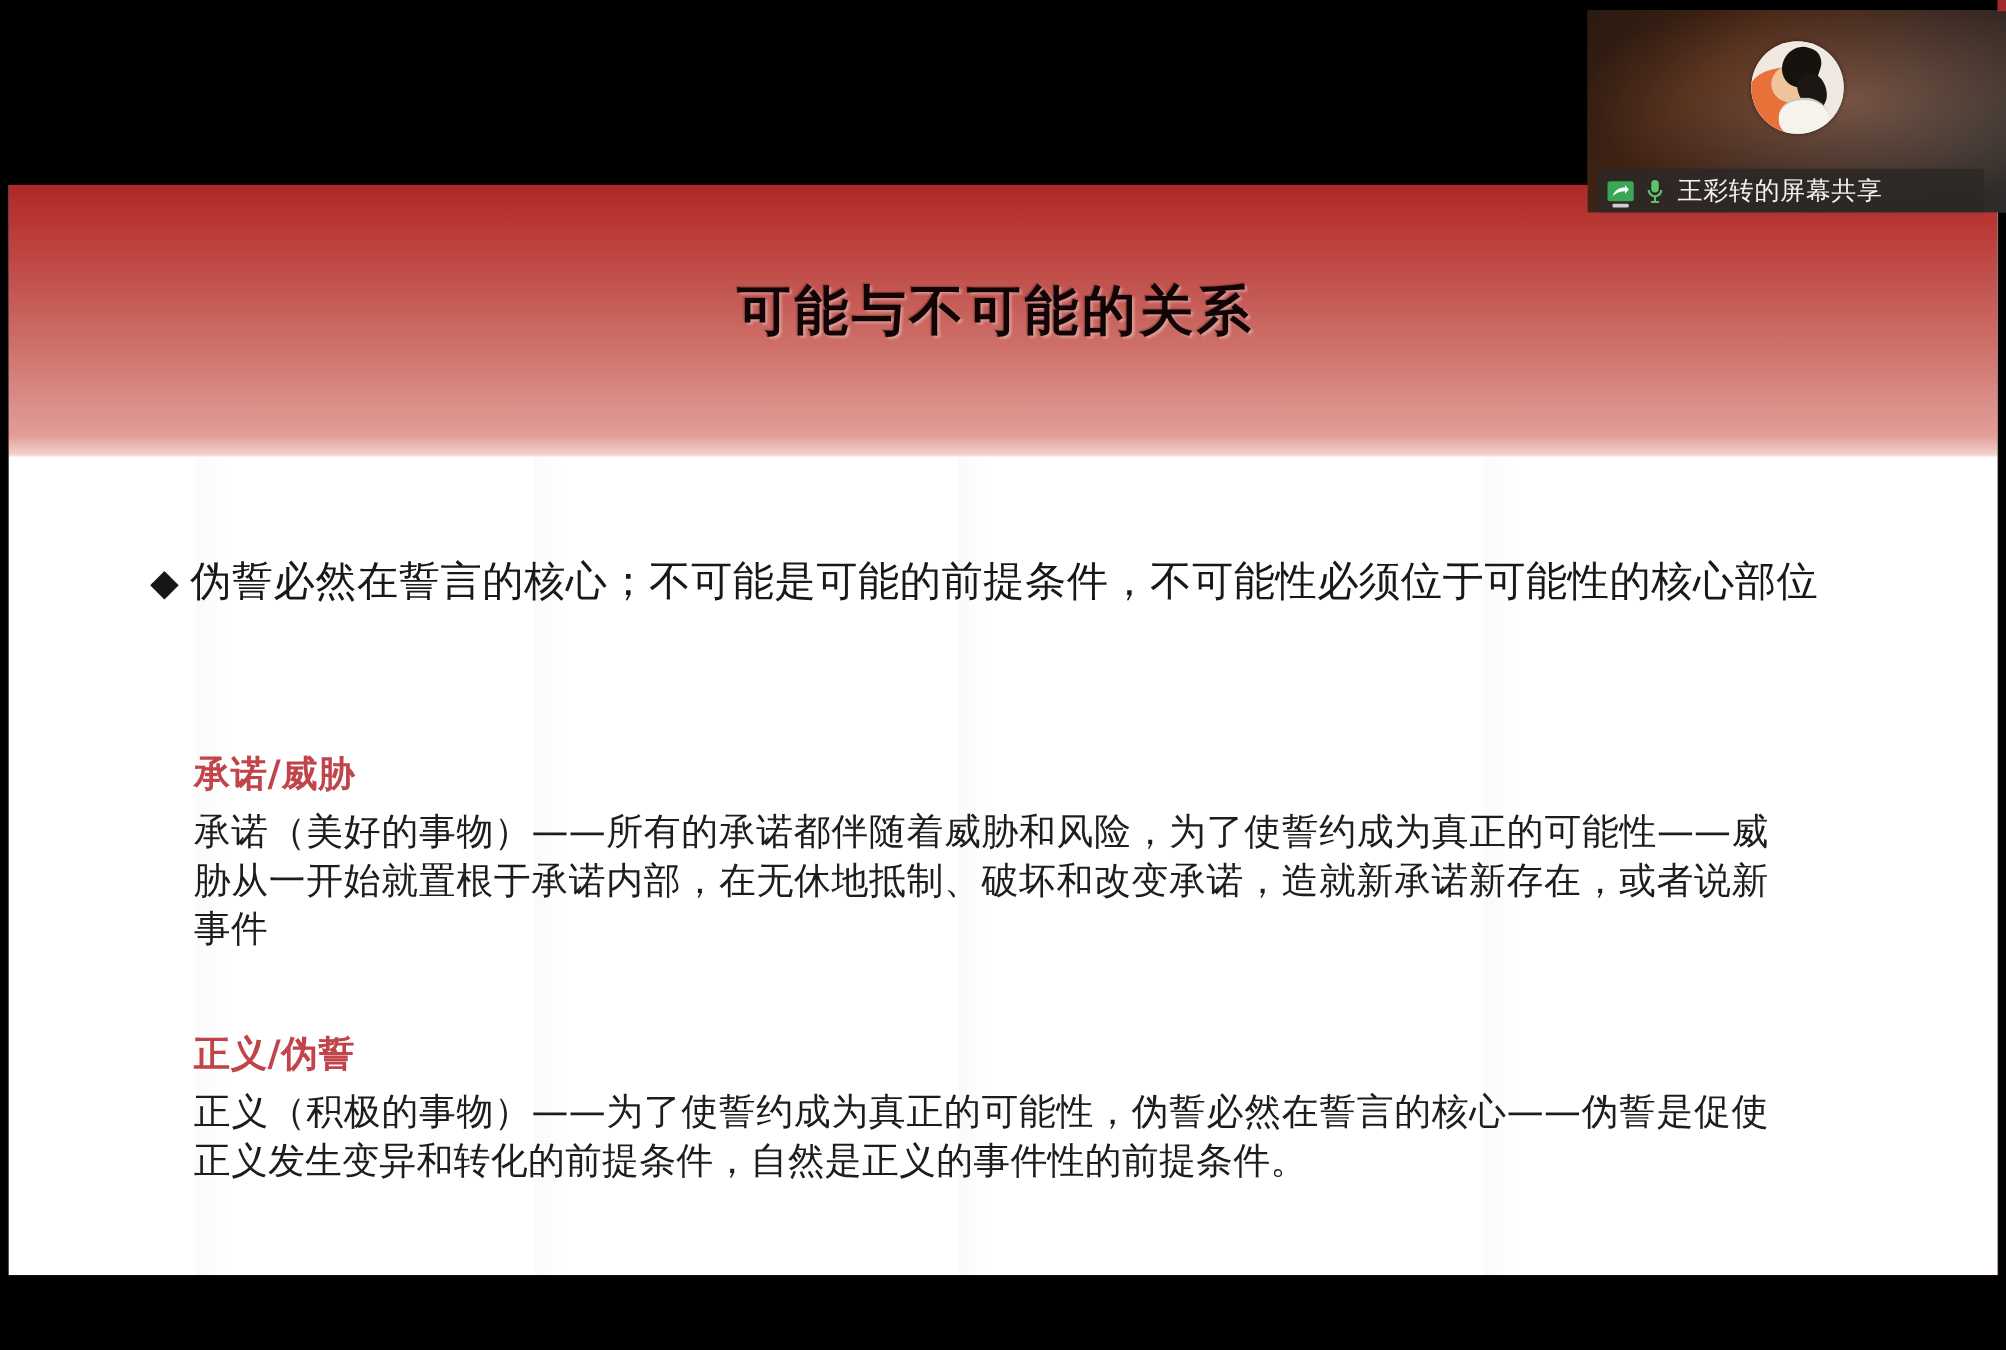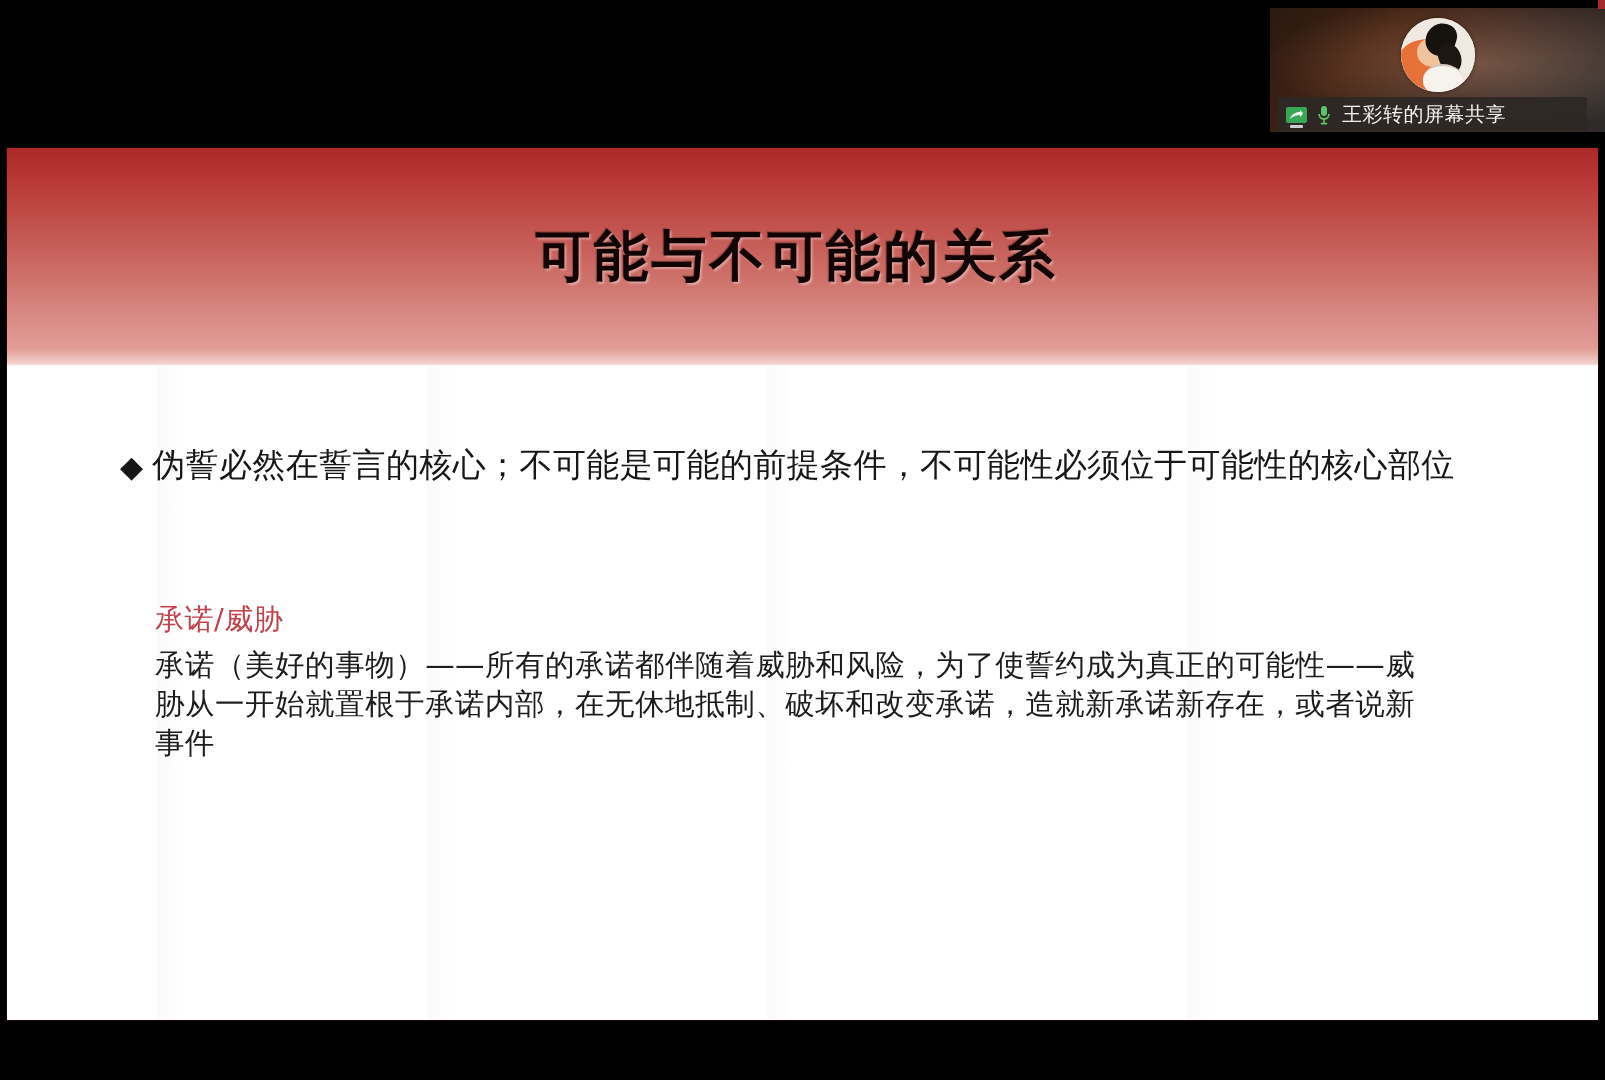--- a/index.html
+++ b/index.html
@@ -48,21 +48,21 @@
   }
 
   #slide-title {
     position: absolute;
     left: 0;
     right: 12px;
     top: 72px;
     text-align: center;
     font-family: "DejaVu Serif", "Liberation Serif", serif;
     font-weight: bold;
-    font-size: 55px;
+    font-size: 43px;
     letter-spacing: 3px;
     color: #120404;
     text-shadow: 2px 2px 2px rgba(255,255,255,0.35),
                 -1px -1px 1px rgba(0,0,0,0.25);
     white-space: nowrap;
   }
 
   
   #slide-body {
     position: relative;
@@ -103,21 +103,21 @@
     position: absolute;
     left: 148px;
     width: 1260px;
   }
   #section-promise { top: 234px; }
   #section-justice { top: 458px; }
 
   .section-heading {
     font-family: "DejaVu Sans", "Liberation Sans", sans-serif;
     font-size: 29px;
-    font-weight: normal;
+    font-weight: bold;
     color: #c0444a;
     letter-spacing: 0.5px;
     margin-bottom: 6px;
   }
 
   .section-para {
     font-family: "DejaVu Sans", "Liberation Sans", sans-serif;
     font-size: 29.5px;
     line-height: 1.33;
     color: #1d1d1d;
@@ -135,21 +135,21 @@
     background: linear-gradient(to right, rgba(0,0,0,0.018), rgba(0,0,0,0.0));
     pointer-events: none;
   }
 
   
   #video-tile {
     position: absolute;
     right: 0;
     top: 8px;
     width: 335px;
-    height: 124px;
+    height: 162px;
     background: linear-gradient(135deg, #4a2b1b 0%, #6b3a22 30%, #5a4038 62%, #4e4b49 100%);
     overflow: hidden;
   }
 
   #video-tile::before {
     content: "";
     position: absolute;
     inset: 0;
     background: radial-gradient(ellipse at 62% 45%, rgba(255,190,140,0.16), rgba(0,0,0,0.42) 72%);
   }
@@ -252,20 +252,24 @@
       <div class="bullet-row">
         <span class="bullet-marker">◆</span>
         <span class="bullet-text">伪誓必然在誓言的核心；不可能是可能的前提条件，不可能性必须位于可能性的核心部位</span>
       </div>
 
       <div class="section" id="section-promise">
         <div class="section-heading">承诺/威胁</div>
         <div class="section-para">承诺（美好的事物）——所有的承诺都伴随着威胁和风险，为了使誓约成为真正的可能性——威胁从一开始就置根于承诺内部，在无休地抵制、破坏和改变承诺，造就新承诺新存在，或者说新事件</div>
       </div>
 
+      <div class="section" id="section-justice">
+        <div class="section-heading">正义/伪誓</div>
+        <div class="section-para">正义（积极的事物）——为了使誓约成为真正的可能性，伪誓必然在誓言的核心——伪誓是促使正义发生变异和转化的前提条件，自然是正义的事件性的前提条件。</div>
+      </div>
 
     </div>
   </div>
 
   <div id="video-tile">
 
     <div id="avatar">
       <div class="av-sky"></div>
       <div class="av-orange"></div>
       <div class="av-skin"></div>

